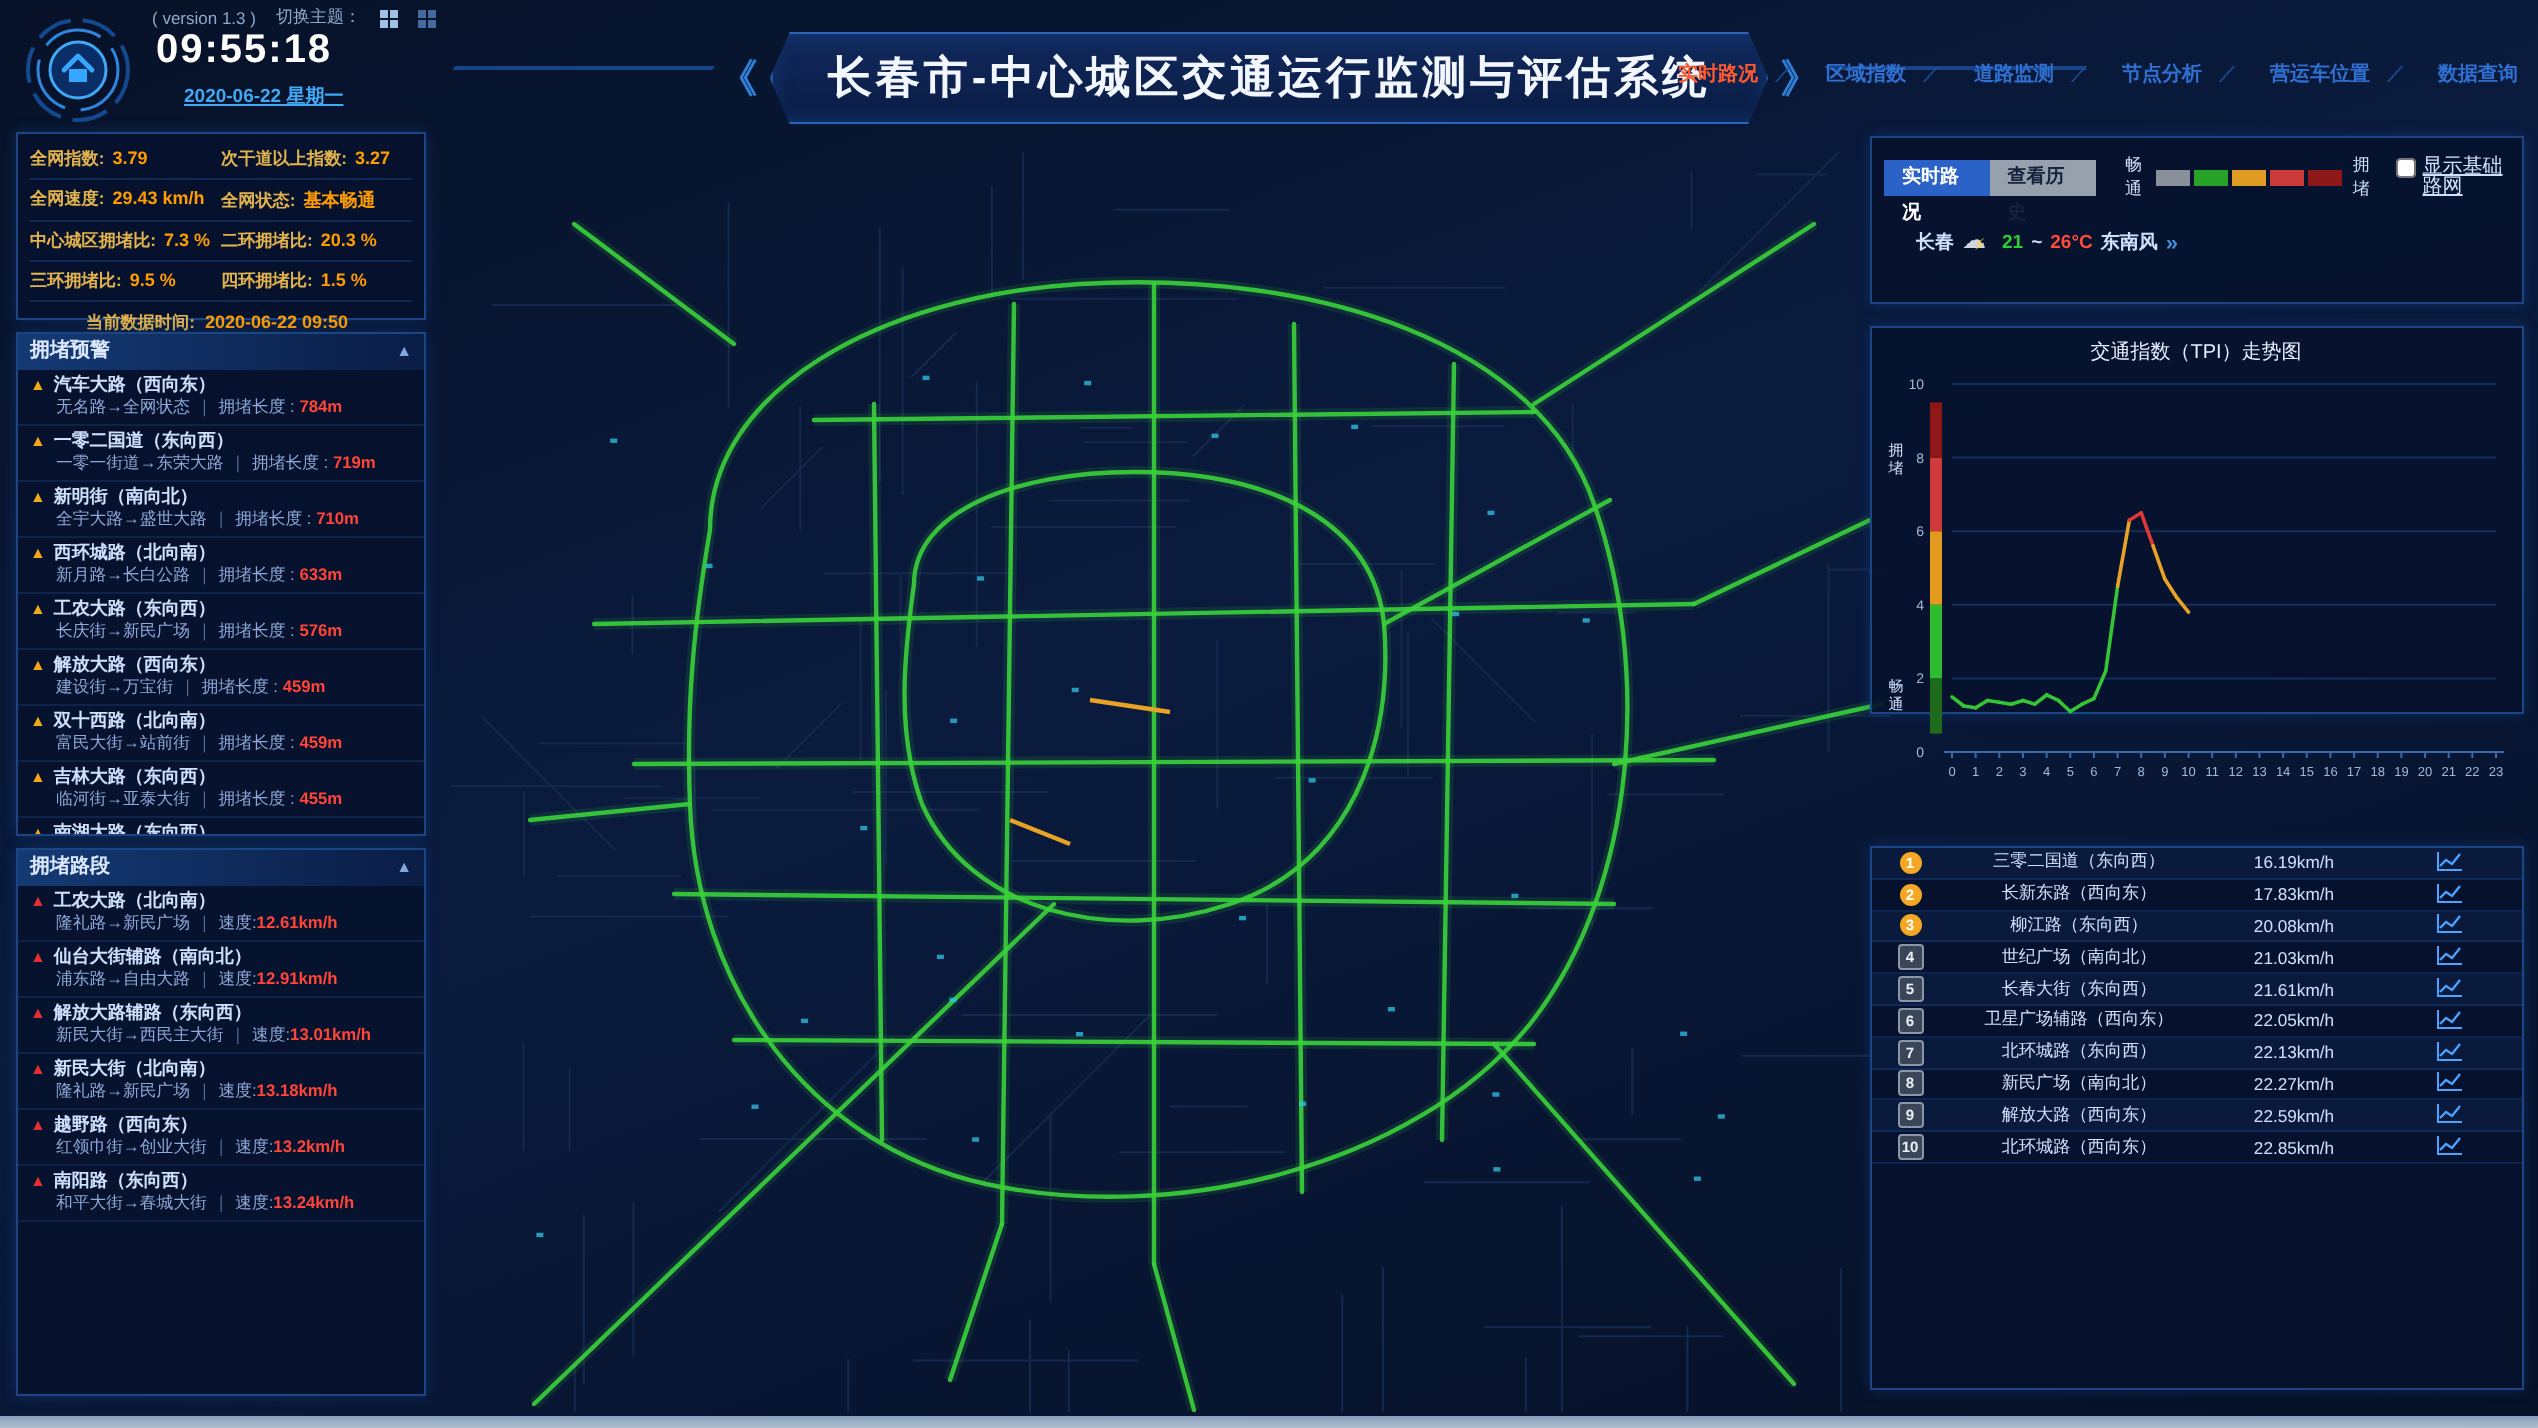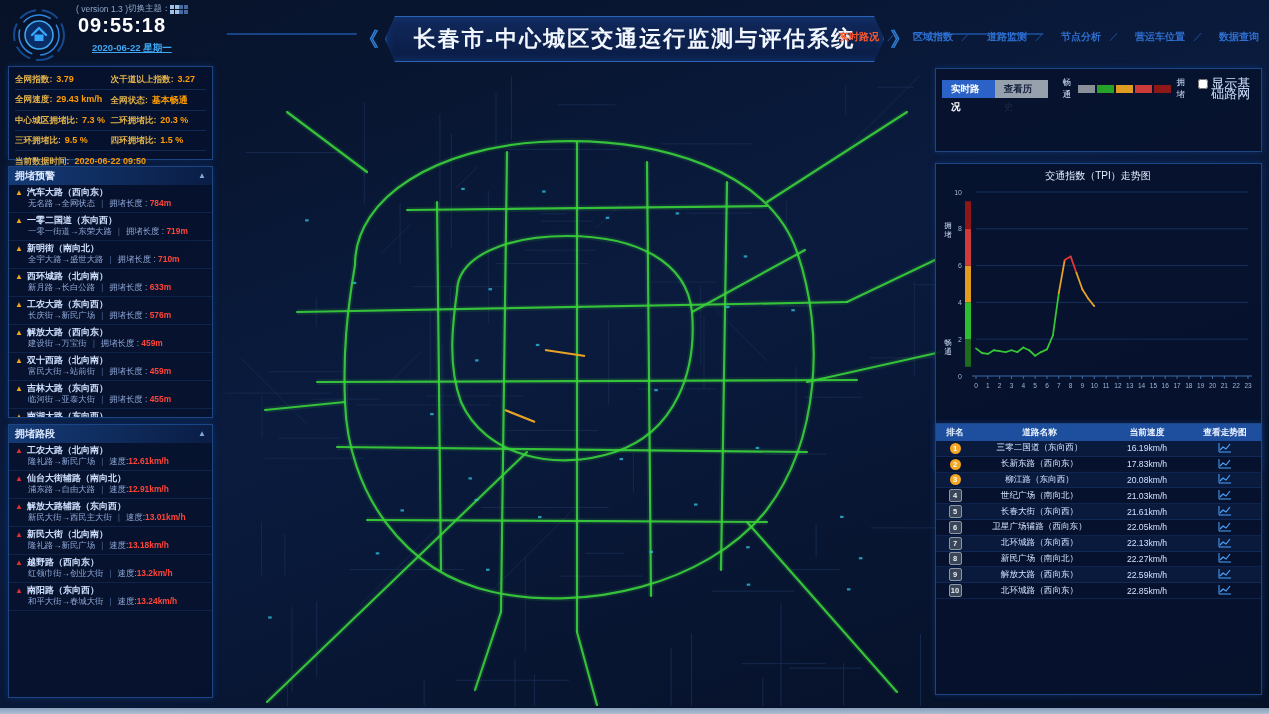--- a/index.html
+++ b/index.html
@@ -1,21 +1,21 @@
 <!DOCTYPE html>
 <html><head>
 <meta charset="utf-8">
 <style>
   html,body{margin:0;padding:0;width:1269px;height:714px;overflow:hidden;
     background:linear-gradient(160deg,#071228 0%,#0a1b3e 45%,#061026 100%);
     font-family:"Liberation Sans","DejaVu Sans",sans-serif;color:#d6e4ff;position:relative;}
   
   .topbar{position:absolute;left:0;top:0;width:1269px;height:62px;}
   .home-btn{position:absolute;left:12px;top:6px;width:54px;height:58px;cursor:pointer;}
-  .meta-row{position:absolute;left:76px;top:3px;display:flex;align-items:center;
+  .meta-row{position:absolute;left:76px;top:3px;display:flex;gap:10px;align-items:center;
     font-size:8.5px;color:#8fa8cc;}
   .theme-sq{display:inline-grid;grid-template-columns:4px 4px;grid-template-rows:4px 4px;gap:1px;vertical-align:middle;}
   .theme-sq i{display:block;background:#9fc1e8;}
   .theme-sq.dark i{background:#46699e;}
   .clock{position:absolute;left:78px;top:14px;font-size:20px;font-weight:bold;color:#ffffff;letter-spacing:1px;}
   .date{position:absolute;left:92px;top:42px;font-size:9.5px;color:#3fa9f5;font-weight:bold;text-decoration:underline;}
   .banner-wrap{position:absolute;left:50%;top:16px;transform:translateX(-50%);display:flex;align-items:center;gap:6px;}
   .banner-wing{width:130px;height:10px;border-top:2px solid #1c4f9e;transform:skewX(-35deg);opacity:.8;}
   .banner-wing.r{transform:skewX(35deg);}
   .banner-brk{font-size:20px;color:#2f7fd6;font-weight:bold;}
@@ -32,42 +32,42 @@
     box-shadow:0 0 6px rgba(20,70,150,.45);box-sizing:border-box;}
   .panel-hd{height:18px;line-height:18px;padding:0 6px;font-size:10px;font-weight:bold;color:#dce9ff;
     background:linear-gradient(90deg,#143a75,#0a1d45);display:flex;justify-content:space-between;align-items:flex-start;}
   .panel-hd .arrow{color:#7fa8e0;font-size:8px;cursor:pointer;}
   
   .stats-grid{display:grid;grid-template-columns:1fr 1fr;padding:3px 6px 0 6px;}
   .pair{display:flex;gap:4px;align-items:baseline;padding:4px 0 3px 0;border-bottom:1px solid rgba(40,90,160,.35);}
   .pair .sl{font-size:8.6px;font-weight:bold;color:#e3b34b;text-align:center;}
   .pair .sv{font-size:9px;font-weight:bold;color:#ff9d00;white-space:nowrap;}
   .time-row{display:flex;gap:5px;padding:5px 6px;}
-  .time-row .sl{font-size:8.6px;font-weight:bold;color:#e3b34b;}
+  .time-row .sl{font-size:8.6px;font-weight:bold;color:#e3b34b;margin-left:28px;}
   .time-row .sv{font-size:9px;font-weight:bold;color:#ff9d00;}
   
   .list-body{overflow:hidden;}
   .list-item{padding:2px 6px 3px 6px;border-bottom:1px solid rgba(35,75,140,.3);cursor:pointer;}
   .li-l1{font-size:9px;line-height:11px;color:#cfe0ff;font-weight:bold;display:flex;gap:4px;align-items:center;}
   .li-l1 .tri{font-size:8px;}
   .tri.y{color:#f0a818;} .tri.r{color:#e03030;}
   .li-l2{font-size:8.4px;line-height:11px;color:#8fa8d8;padding-left:13px;white-space:nowrap;}
   .li-l2 .sep{color:#5f7bb0;margin:0 3px;}
   .li-l2 .val{color:#ff4438;font-weight:bold;}
   
   .rn-row1{display:flex;align-items:center;padding:8px 6px 0 6px;gap:8px;}
   .tab{height:18px;line-height:18px;padding:0 9px;font-size:9.5px;font-weight:bold;cursor:pointer;}
   .tab.active{background:#2a62c8;color:#fff;}
   .tab.idle{background:#97a0ad;color:#16233f;margin-left:-8px;}
   .legend{display:flex;align-items:center;gap:2px;margin-left:4px;}
   .legend .lg-lab{font-size:8.5px;color:#cfe0ff;margin:0 3px;}
   .legend .sw{width:17px;height:8px;display:inline-block;}
   .rn-check{margin-left:auto;display:flex;gap:3px;align-items:flex-start;width:62px;}
   .rn-check input{width:10px;height:10px;margin:0;accent-color:#2a62c8;}
-  .rn-check label{font-size:13px;color:#cfe0ff;line-height:10px;}
+  .rn-check label{font-size:10px;color:#cfe0ff;line-height:10px;text-decoration:underline;}
   .weather{display:flex;align-items:center;gap:4px;padding:14px 0 0 22px;font-size:9.5px;color:#cfe0ff;font-weight:bold;}
   .w-ico{position:relative;width:16px;height:12px;}
   .w-ico .cl{position:absolute;left:0;top:-3px;font-size:12px;color:#cfd6e2;}
   .w-ico .bt{position:absolute;left:6px;top:2px;font-size:8px;color:#ffd23f;}
   .t-lo{color:#2ecc2e;} .t-hi{color:#ff4b3a;}
   .w-more{color:#3f8fd6;cursor:pointer;font-size:11px;}
   
   .rk-title{height:17px;line-height:17px;text-align:center;font-size:10px;font-weight:bold;color:#eef4ff;
     background:linear-gradient(90deg,#153a78,#1b4690 50%,#153a78);border-bottom:1px solid #2a63b8;}
   .rk-head,.rk-row{display:grid;grid-template-columns:38px 1fr 84px 72px;align-items:center;}
@@ -490,23 +490,35 @@
           <span class="sw" style="background: rgb(204, 58, 58);"></span>
           <span class="sw" style="background: rgb(142, 24, 24);"></span>
         </span>
       <span class="lg-lab">拥堵</span>
     </span>
     <span class="rn-check">
       <input type="checkbox" style="">
       <label>显示基础路网</label>
     </span>
   </div>
+  <div class="weather">
+    <span>长春</span>
+    <span class="w-ico">
+        <span class="cl">☁</span>
+        <span class="bt">⚡</span>
+      </span>
+    <span class="t-lo">21</span>
+    <span>~</span>
+    <span class="t-hi">26°C</span>
+    <span>东南风</span>
+    <span class="w-more">»</span>
+  </div>
 </div>
 
-<div class="panel chart-panel z1" style="left:935px;top:163px;width:327px;height:308px;">
+<div class="panel chart-panel z1" style="left:935px;top:163px;width:327px;height:194px;">
   <svg id="tpi-chart" width="325" height="250" viewBox="0 0 325 250">
       <text x="162" y="15" font-size="10" fill="#e6eeff" text-anchor="middle" font-family="Liberation Sans, DejaVu Sans, sans-serif">交通指数（TPI）走势图</text>
       <line x1="40" y1="175.2" x2="312" y2="175.2" stroke="#152f5c" stroke-width="1"></line>
       <line x1="40" y1="138.39999999999998" x2="312" y2="138.39999999999998" stroke="#152f5c" stroke-width="1"></line>
       <line x1="40" y1="101.60000000000001" x2="312" y2="101.60000000000001" stroke="#152f5c" stroke-width="1"></line>
       <line x1="40" y1="64.79999999999998" x2="312" y2="64.79999999999998" stroke="#152f5c" stroke-width="1"></line>
       <line x1="40" y1="28" x2="312" y2="28" stroke="#152f5c" stroke-width="1"></line>
       <text x="26" y="214.5" font-size="7" fill="#9fb8da" text-anchor="end" font-family="Liberation Sans, DejaVu Sans, sans-serif">0</text>
       <text x="26" y="177.7" font-size="7" fill="#9fb8da" text-anchor="end" font-family="Liberation Sans, DejaVu Sans, sans-serif">2</text>
       <text x="26" y="140.89999999999998" font-size="7" fill="#9fb8da" text-anchor="end" font-family="Liberation Sans, DejaVu Sans, sans-serif">4</text>
@@ -588,26 +600,20 @@
       <line x1="122.78260869565219" y1="129.2" x2="128.69565217391306" y2="96.08" stroke="#e8a226" stroke-width="1.8" stroke-linecap="round"></line>
       <line x1="128.69565217391306" y1="96.08" x2="134.6086956521739" y2="92.39999999999999" stroke="#e03838" stroke-width="1.8" stroke-linecap="round"></line>
       <line x1="134.6086956521739" y1="92.39999999999999" x2="140.52173913043478" y2="108.96000000000001" stroke="#e03838" stroke-width="1.8" stroke-linecap="round"></line>
       <line x1="140.52173913043478" y1="108.96000000000001" x2="146.43478260869566" y2="125.52" stroke="#e8a226" stroke-width="1.8" stroke-linecap="round"></line>
       <line x1="146.43478260869566" y1="125.52" x2="152.3478260869565" y2="134.72" stroke="#e8a226" stroke-width="1.8" stroke-linecap="round"></line>
       <line x1="152.3478260869565" y1="134.72" x2="158.26086956521738" y2="142.07999999999998" stroke="#e8a226" stroke-width="1.8" stroke-linecap="round"></line>
     </svg>
 </div>
 
 <div class="panel z1" style="left:935px;top:423px;width:327px;height:272px;">
-  <div class="rk-head" id="rk-head">
-      <span>排名</span>
-      <span>道路名称</span>
-      <span>当前速度</span>
-      <span>查看走势图</span>
-    </div>
   <div id="rk-body">
       <div class="rk-row">
         <span><span class="badge gold">1</span></span>
         <span>三零二国道（东向西）</span>
         <span>16.19km/h</span>
         <span><span class="trend"><svg width="14" height="11" viewBox="0 0 14 11">
               <path d="M1,1 L1,10 L13,10" stroke="#4aa3ff" stroke-width="1" fill="none"></path>
               <path d="M2,8 L5,5 L8,7 L12,2" stroke="#4aa3ff" stroke-width="1.2" fill="none"></path>
             </svg></span></span>
       </div>

